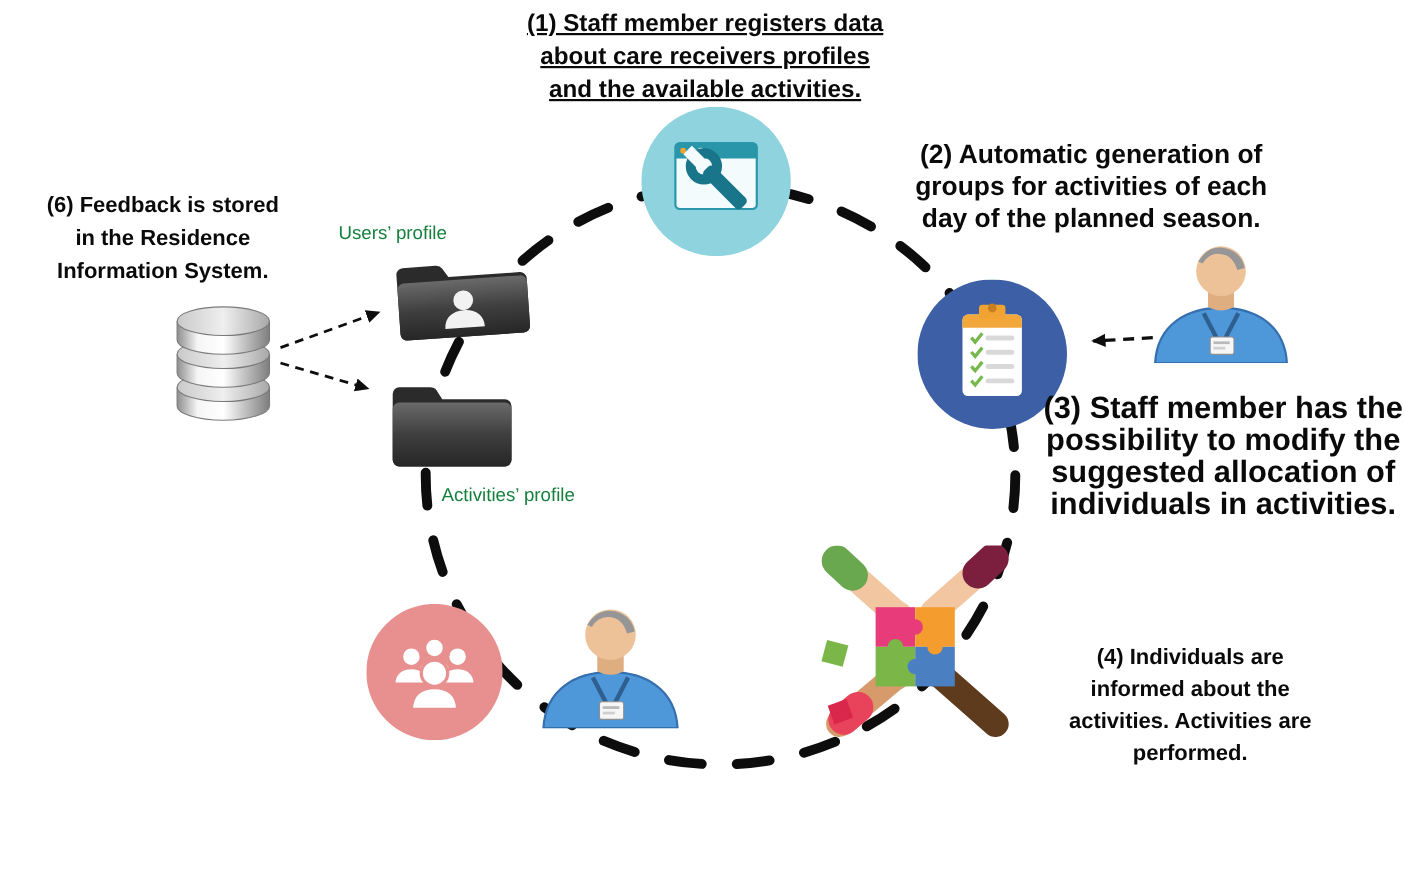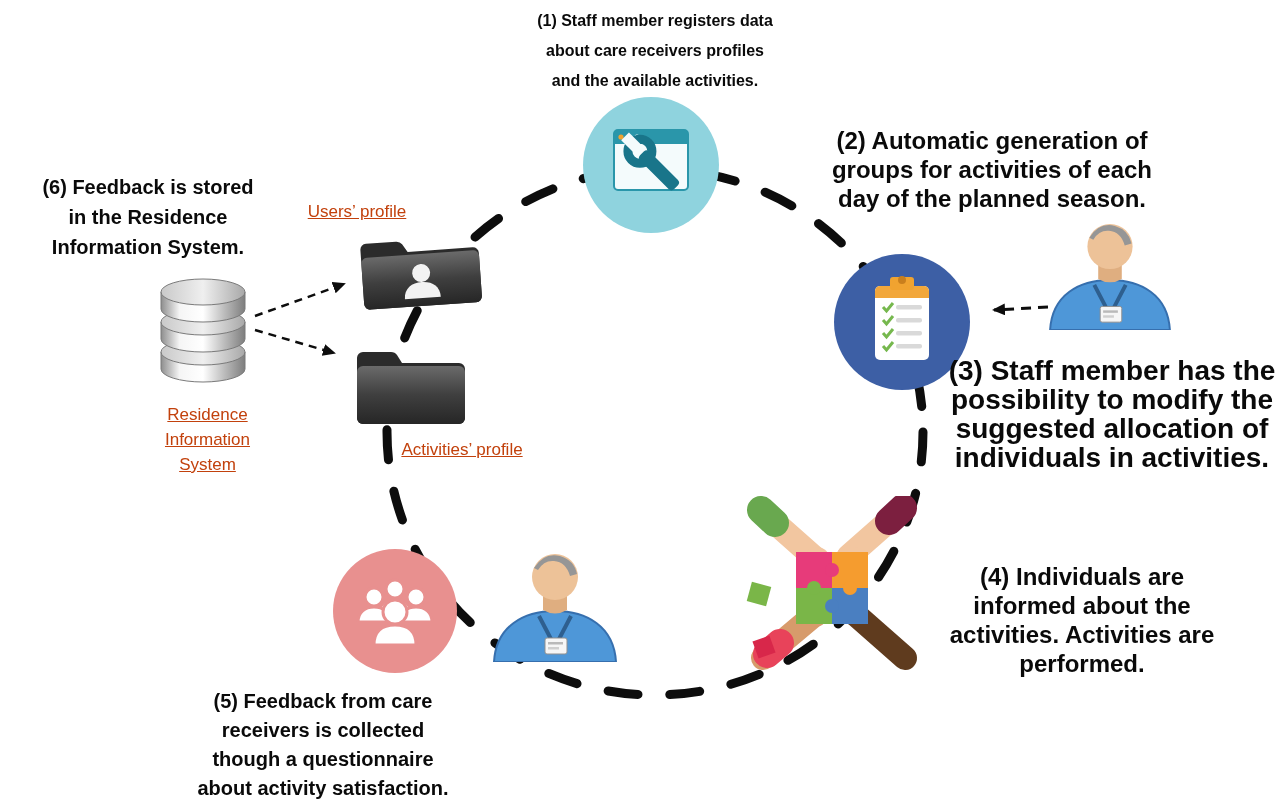--- a/index.html
+++ b/index.html
@@ -6,29 +6,29 @@
   html,body { background:#ffffff; }
   body { font-family:"Liberation Sans", sans-serif; }
   .canvas { position:relative; width:1276px; height:809px; background:#ffffff; overflow:hidden; }
   .layer { position:absolute; left:0; top:0; z-index:1; }
   .icon { position:absolute; z-index:2; }
   .step-text {
     position:absolute; z-index:3;
     font-weight:bold; color:#0a0a0a; text-align:center;
     white-space:pre-line;
   }
-  .t1 { left:430px; top:6px;   width:450px; font-size:16px; line-height:30px; }
+  .t1 { left:416px; top:6px;   width:450px; font-size:22px; line-height:30px;text-decoration:underline; }
   .t2 { left:812px; top:126px; width:360px; font-size:24px; line-height:29px; }
   .t3 { left:948px; top:356px; width:328px; font-size:28px; line-height:29px; }
-  .t4 { left:942px; top:562px; width:280px; font-size:24px; line-height:29px; }
+  .t4 { left:942px; top:584px; width:280px; font-size:20px; line-height:29px; }
   .t5 { left:148px; top:687px; width:350px; font-size:20px; line-height:29px; }
   .t6 { left:0px;   top:172px; width:268px; font-size:20px; line-height:30px;padding-left:28px; }
   .small-label {
-    position:absolute; z-index:3; font-size:17px; color:#c2410c;
-    text-align:center; white-space:pre-line;text-decoration:underline;
+    position:absolute; z-index:3; font-size:17px; color:#15803d;
+    text-align:center; white-space:pre-line;
   }
   .lbl-users      { left:292px; top:202px; width:130px; }
   .lbl-activities { left:380px; top:440px; width:164px; }
   .lbl-ris        { left:140px; top:402px; width:135px; line-height:25px; }
   .tilt { transform:rotate(-4deg); }
 </style>
 </head>
 <body>
 
 <div class="canvas">
@@ -52,33 +52,26 @@
 groups for activities of each
 day of the planned season.</div>
   <div class="step-text t3">(3) Staff member has the
 possibility to modify the
 suggested allocation of
 individuals in activities.</div>
   <div class="step-text t4">(4) Individuals are
 informed about the
 activities. Activities are
 performed.</div>
-  <div class="step-text t5">(5) Feedback from care
-receivers is collected
-though a questionnaire
-about activity satisfaction.</div>
   <div class="step-text t6">(6) Feedback is stored
 in the Residence
 Information System.</div>
 
   <div class="small-label lbl-users">Users’ profile</div>
   <div class="small-label lbl-activities">Activities’ profile</div>
-  <div class="small-label lbl-ris">Residence
-Information
-System</div>
 
   <div class="icon" style="left:583px; top:97px;">
     <svg viewBox="0 0 136 136" width="136" height="136">
       <circle cx="68" cy="68" r="68" fill="#8fd3de"></circle>
       <rect x="31" y="33" width="74" height="60" rx="4" fill="#f4fbfc" stroke="#2a96aa" stroke-width="2"></rect>
       <path d="M31,37 a4,4 0 0 1 4,-4 h66 a4,4 0 0 1 4,4 v10 h-74 z" fill="#2a96aa"></path>
       <circle cx="38" cy="40" r="2.6" fill="#f0a330"></circle>
       <circle cx="46" cy="40" r="2.6" fill="#ffffff"></circle>
       <circle cx="54" cy="40" r="2.6" fill="#ffffff"></circle>
       <g transform="rotate(-45 70 68)">

